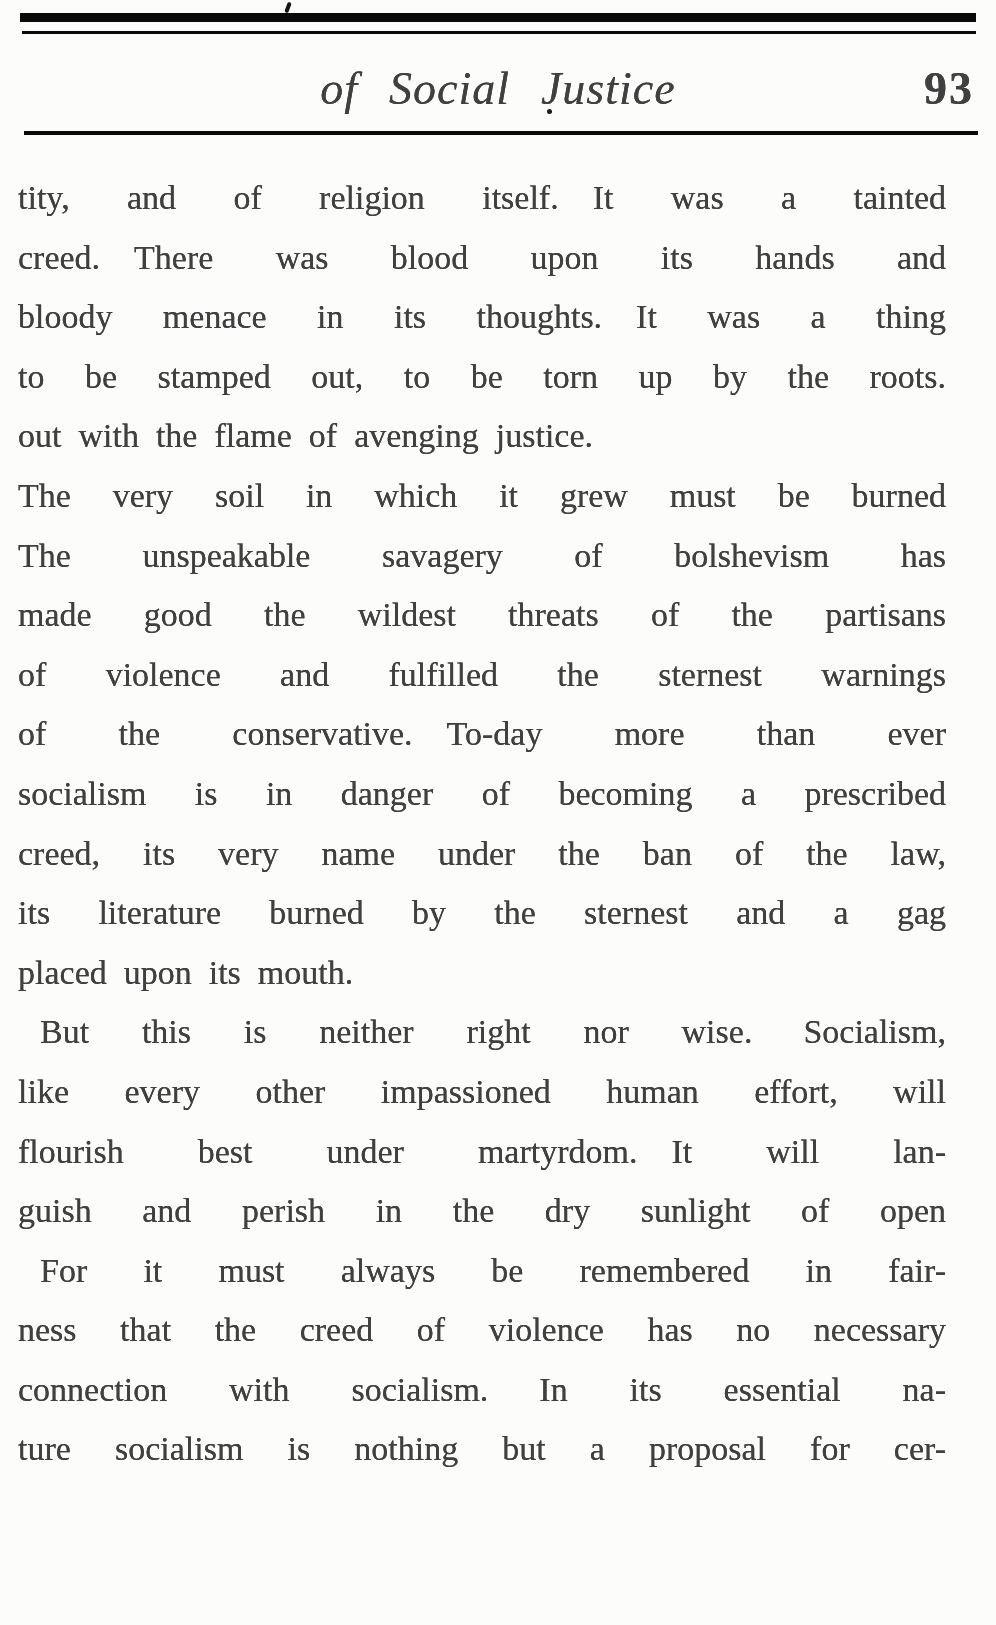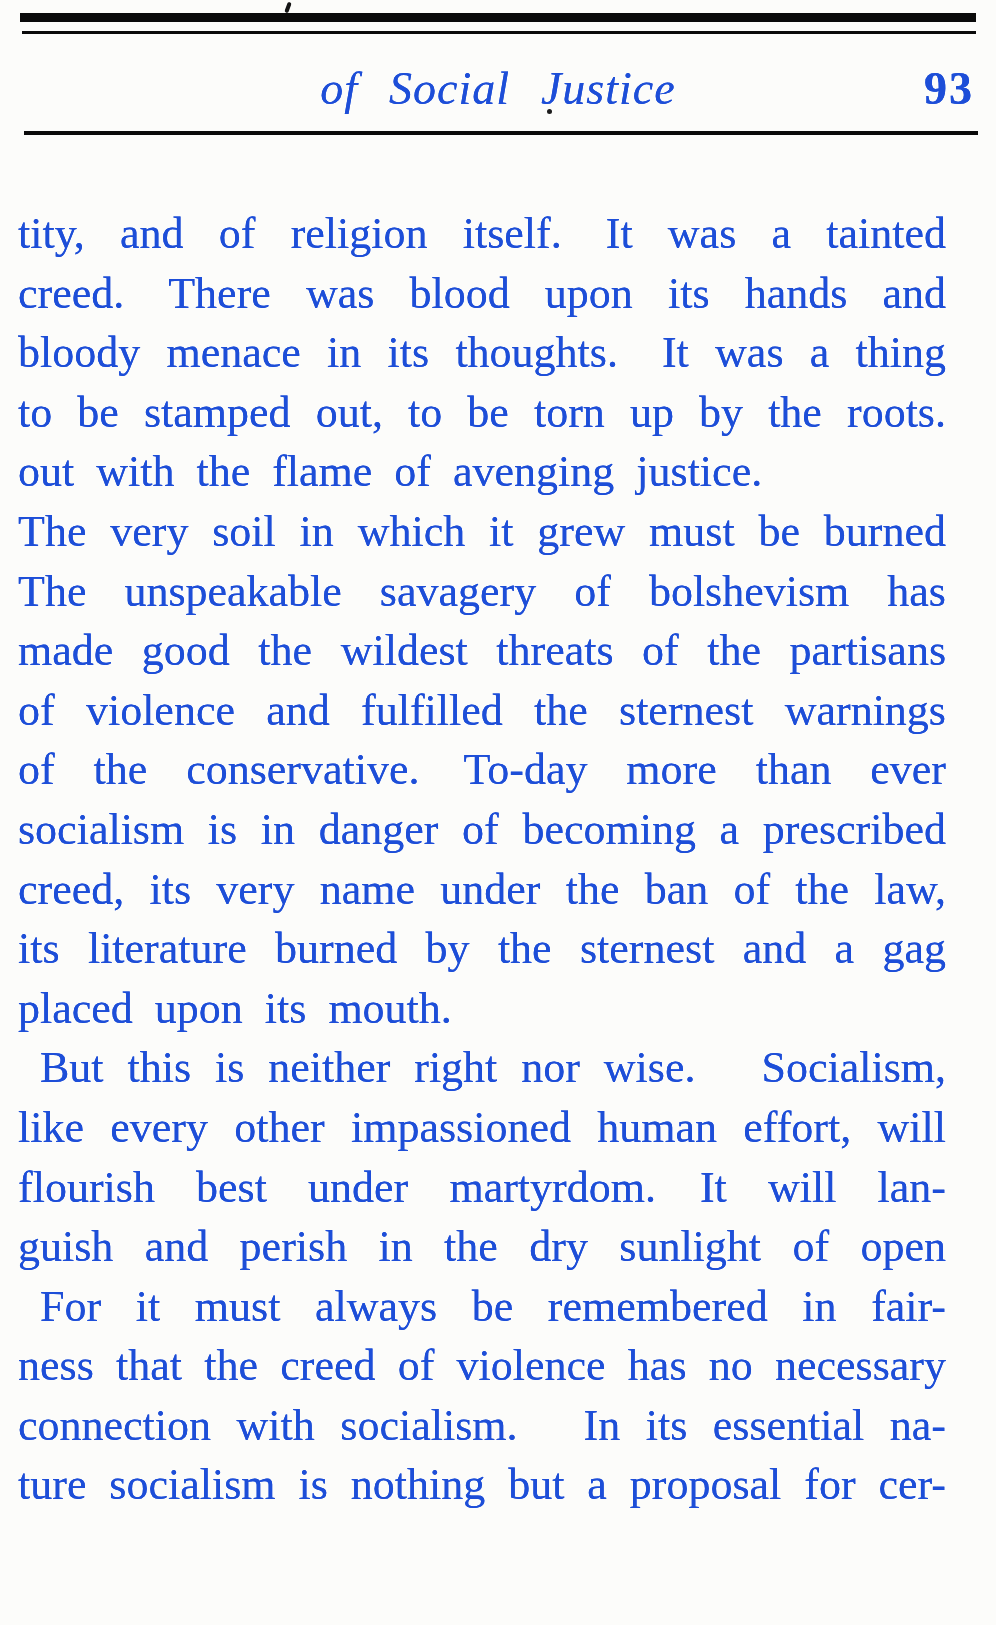--- a/index.html
+++ b/index.html
@@ -1,21 +1,21 @@
 <!DOCTYPE html>
 <html><head>
 <meta charset="utf-8">
 <style>
   html, body { margin: 0; padding: 0; background: #e8e8e6; }
   .page {
     position: relative;
     width: 996px;
     height: 1625px;
     background: #fcfcfa;
-    color: #1d4ed8;
+    color: #404040;
     font-family: "Liberation Serif", "DejaVu Serif", serif;
     overflow: hidden;
     margin: 0 auto;
   }
   .rule { position: absolute; background: #0a0a0a; }
   .rule-thick { top: 13px; left: 20px; width: 956px; height: 9px; }
   .rule-thin  { top: 31px; left: 22px; width: 954px; height: 3px; }
   .rule-head  { top: 131px; left: 24px; width: 954px; height: 4px; }
 
   .artifact-tick {
@@ -37,22 +37,21 @@
   }
   .head-number {
     position: absolute; right: 2px; top: 0;
     font-weight: bold; font-size: 46px; line-height: 58px; letter-spacing: 2px;
     text-shadow: 0 0 0.6px currentColor;
     margin-left: 24px;
   }
 
   .body-text {
     position: absolute; top: 168px; left: 18px; width: 928px;
-    font-size: 44px;
-    margin-top: 36px;
+    font-size: 34px;
   }
   .ln {
     height: 59.6px; line-height: 59.6px;
     text-shadow: 0 0 0.6px currentColor;
   }
   .j { text-align: justify; text-align-last: justify; }
   .l { text-align: left; word-spacing: 0.25em; }
   .ind { text-indent: 22px; }
 </style>
 </head>

